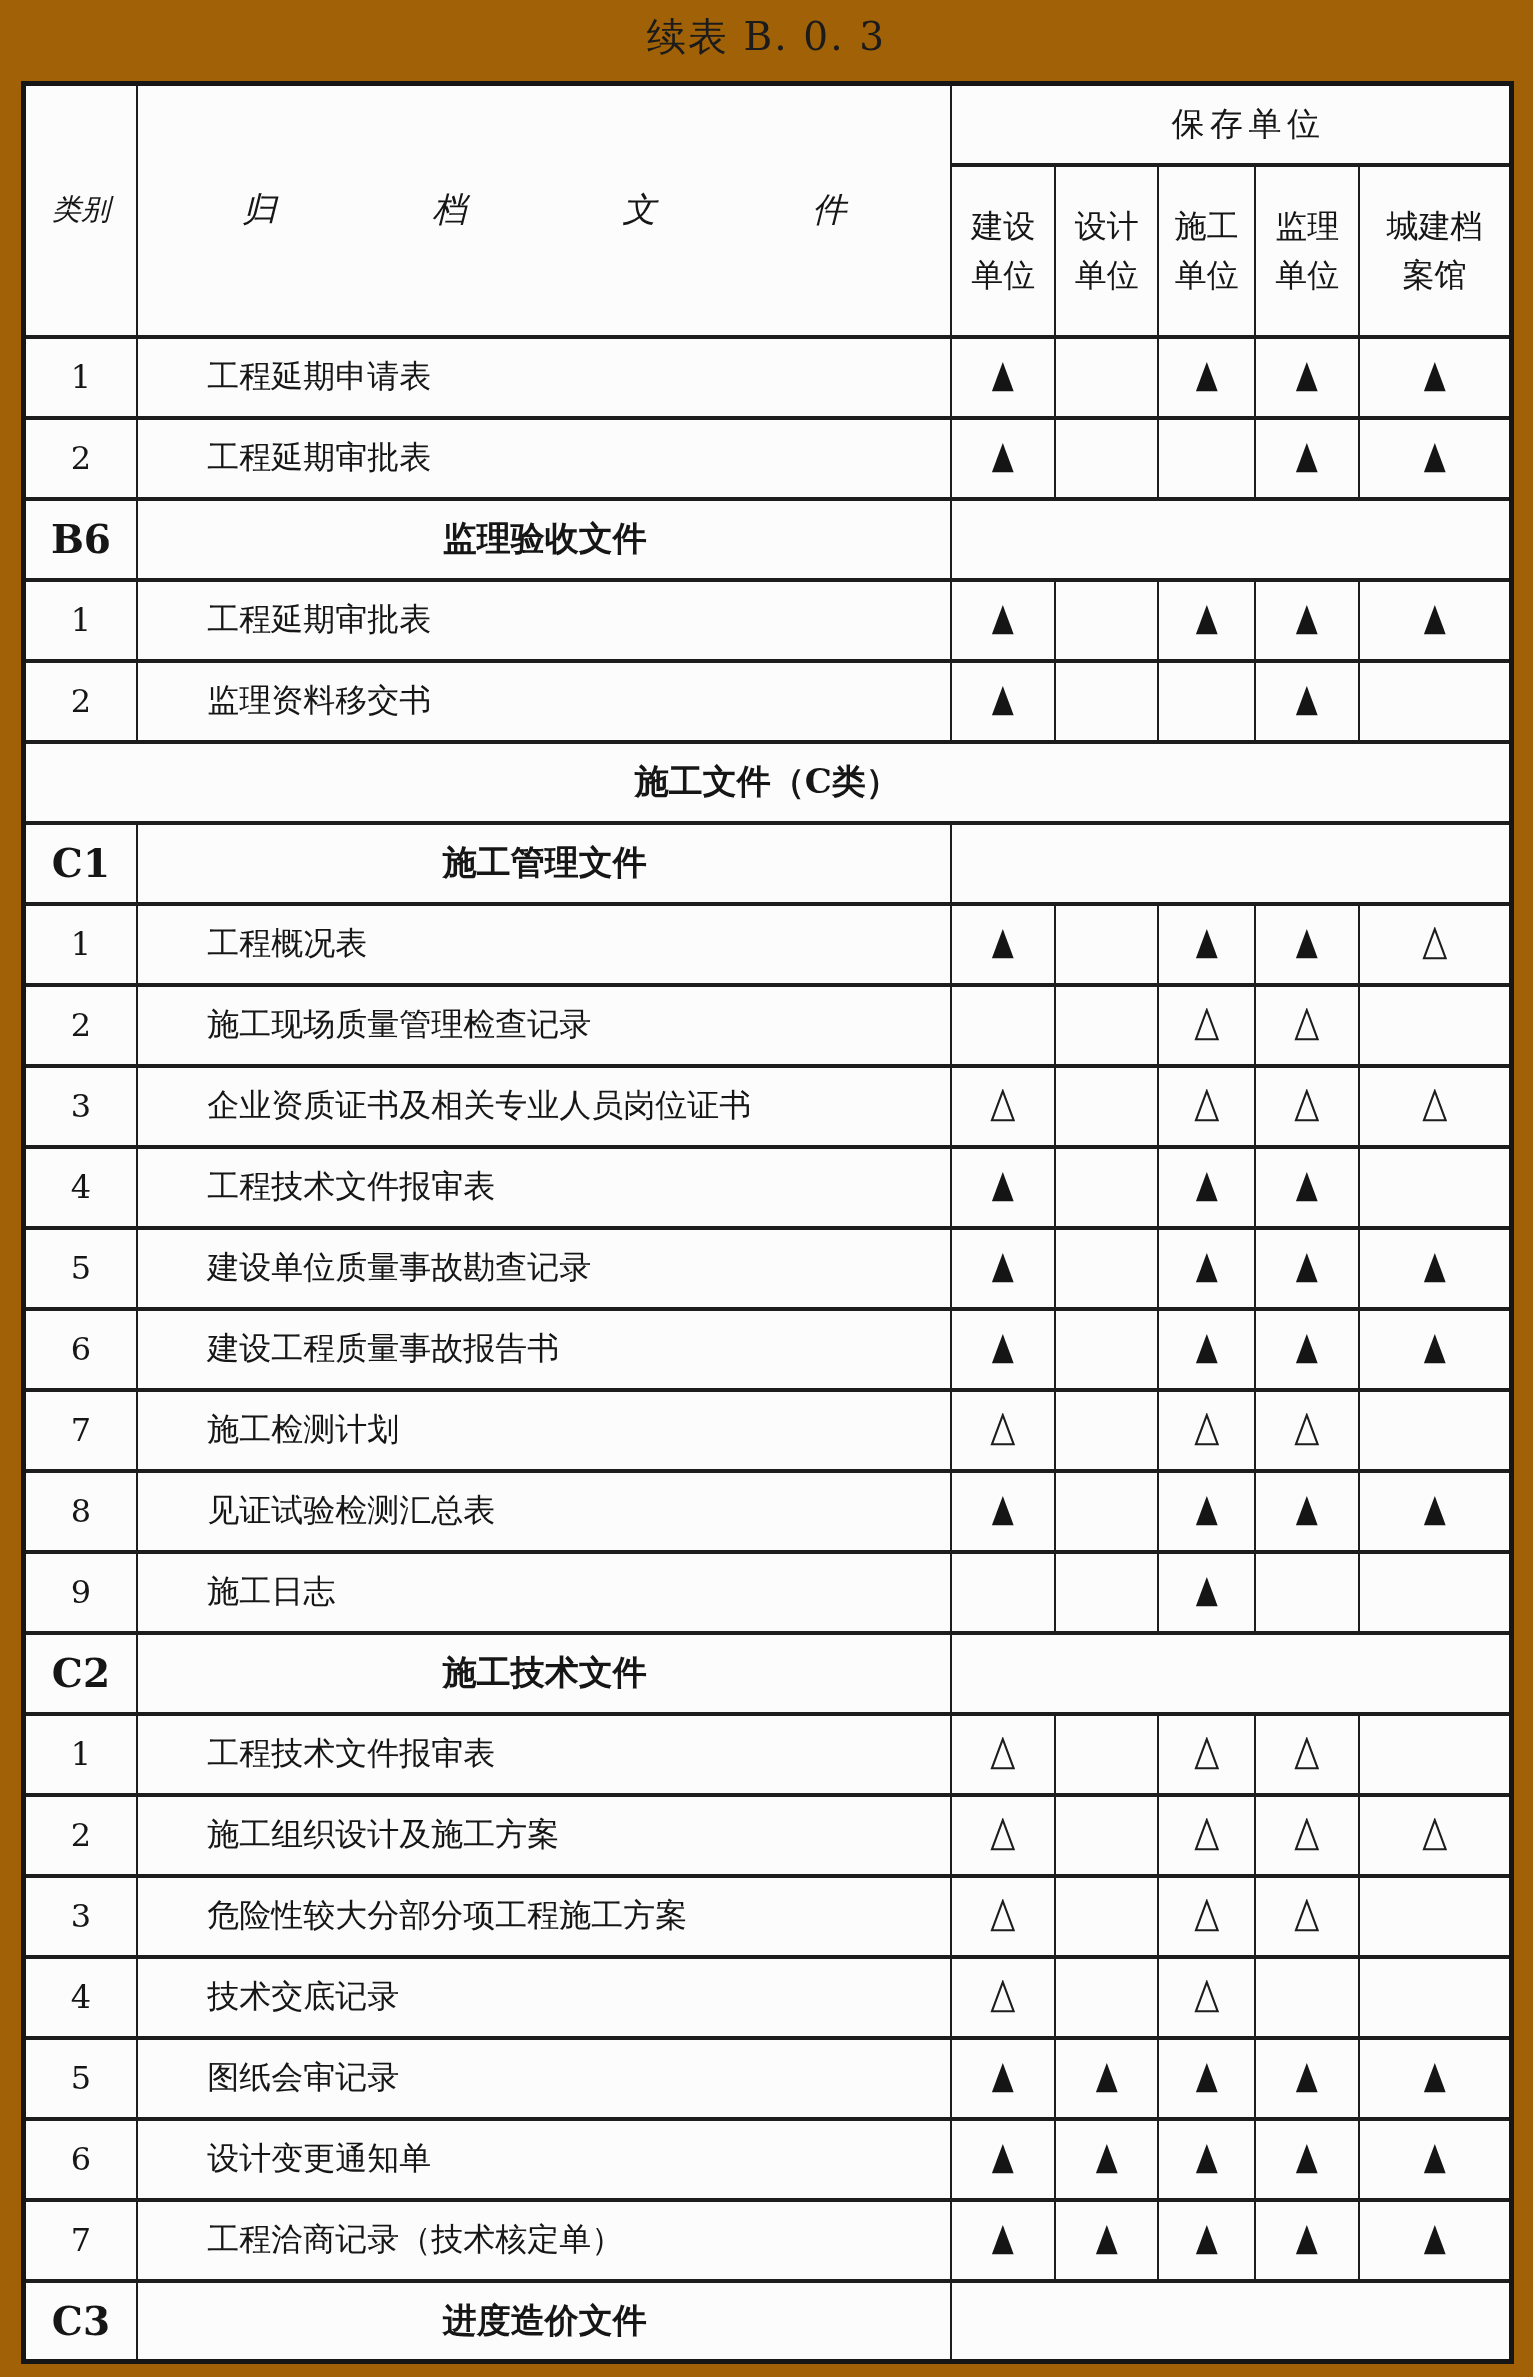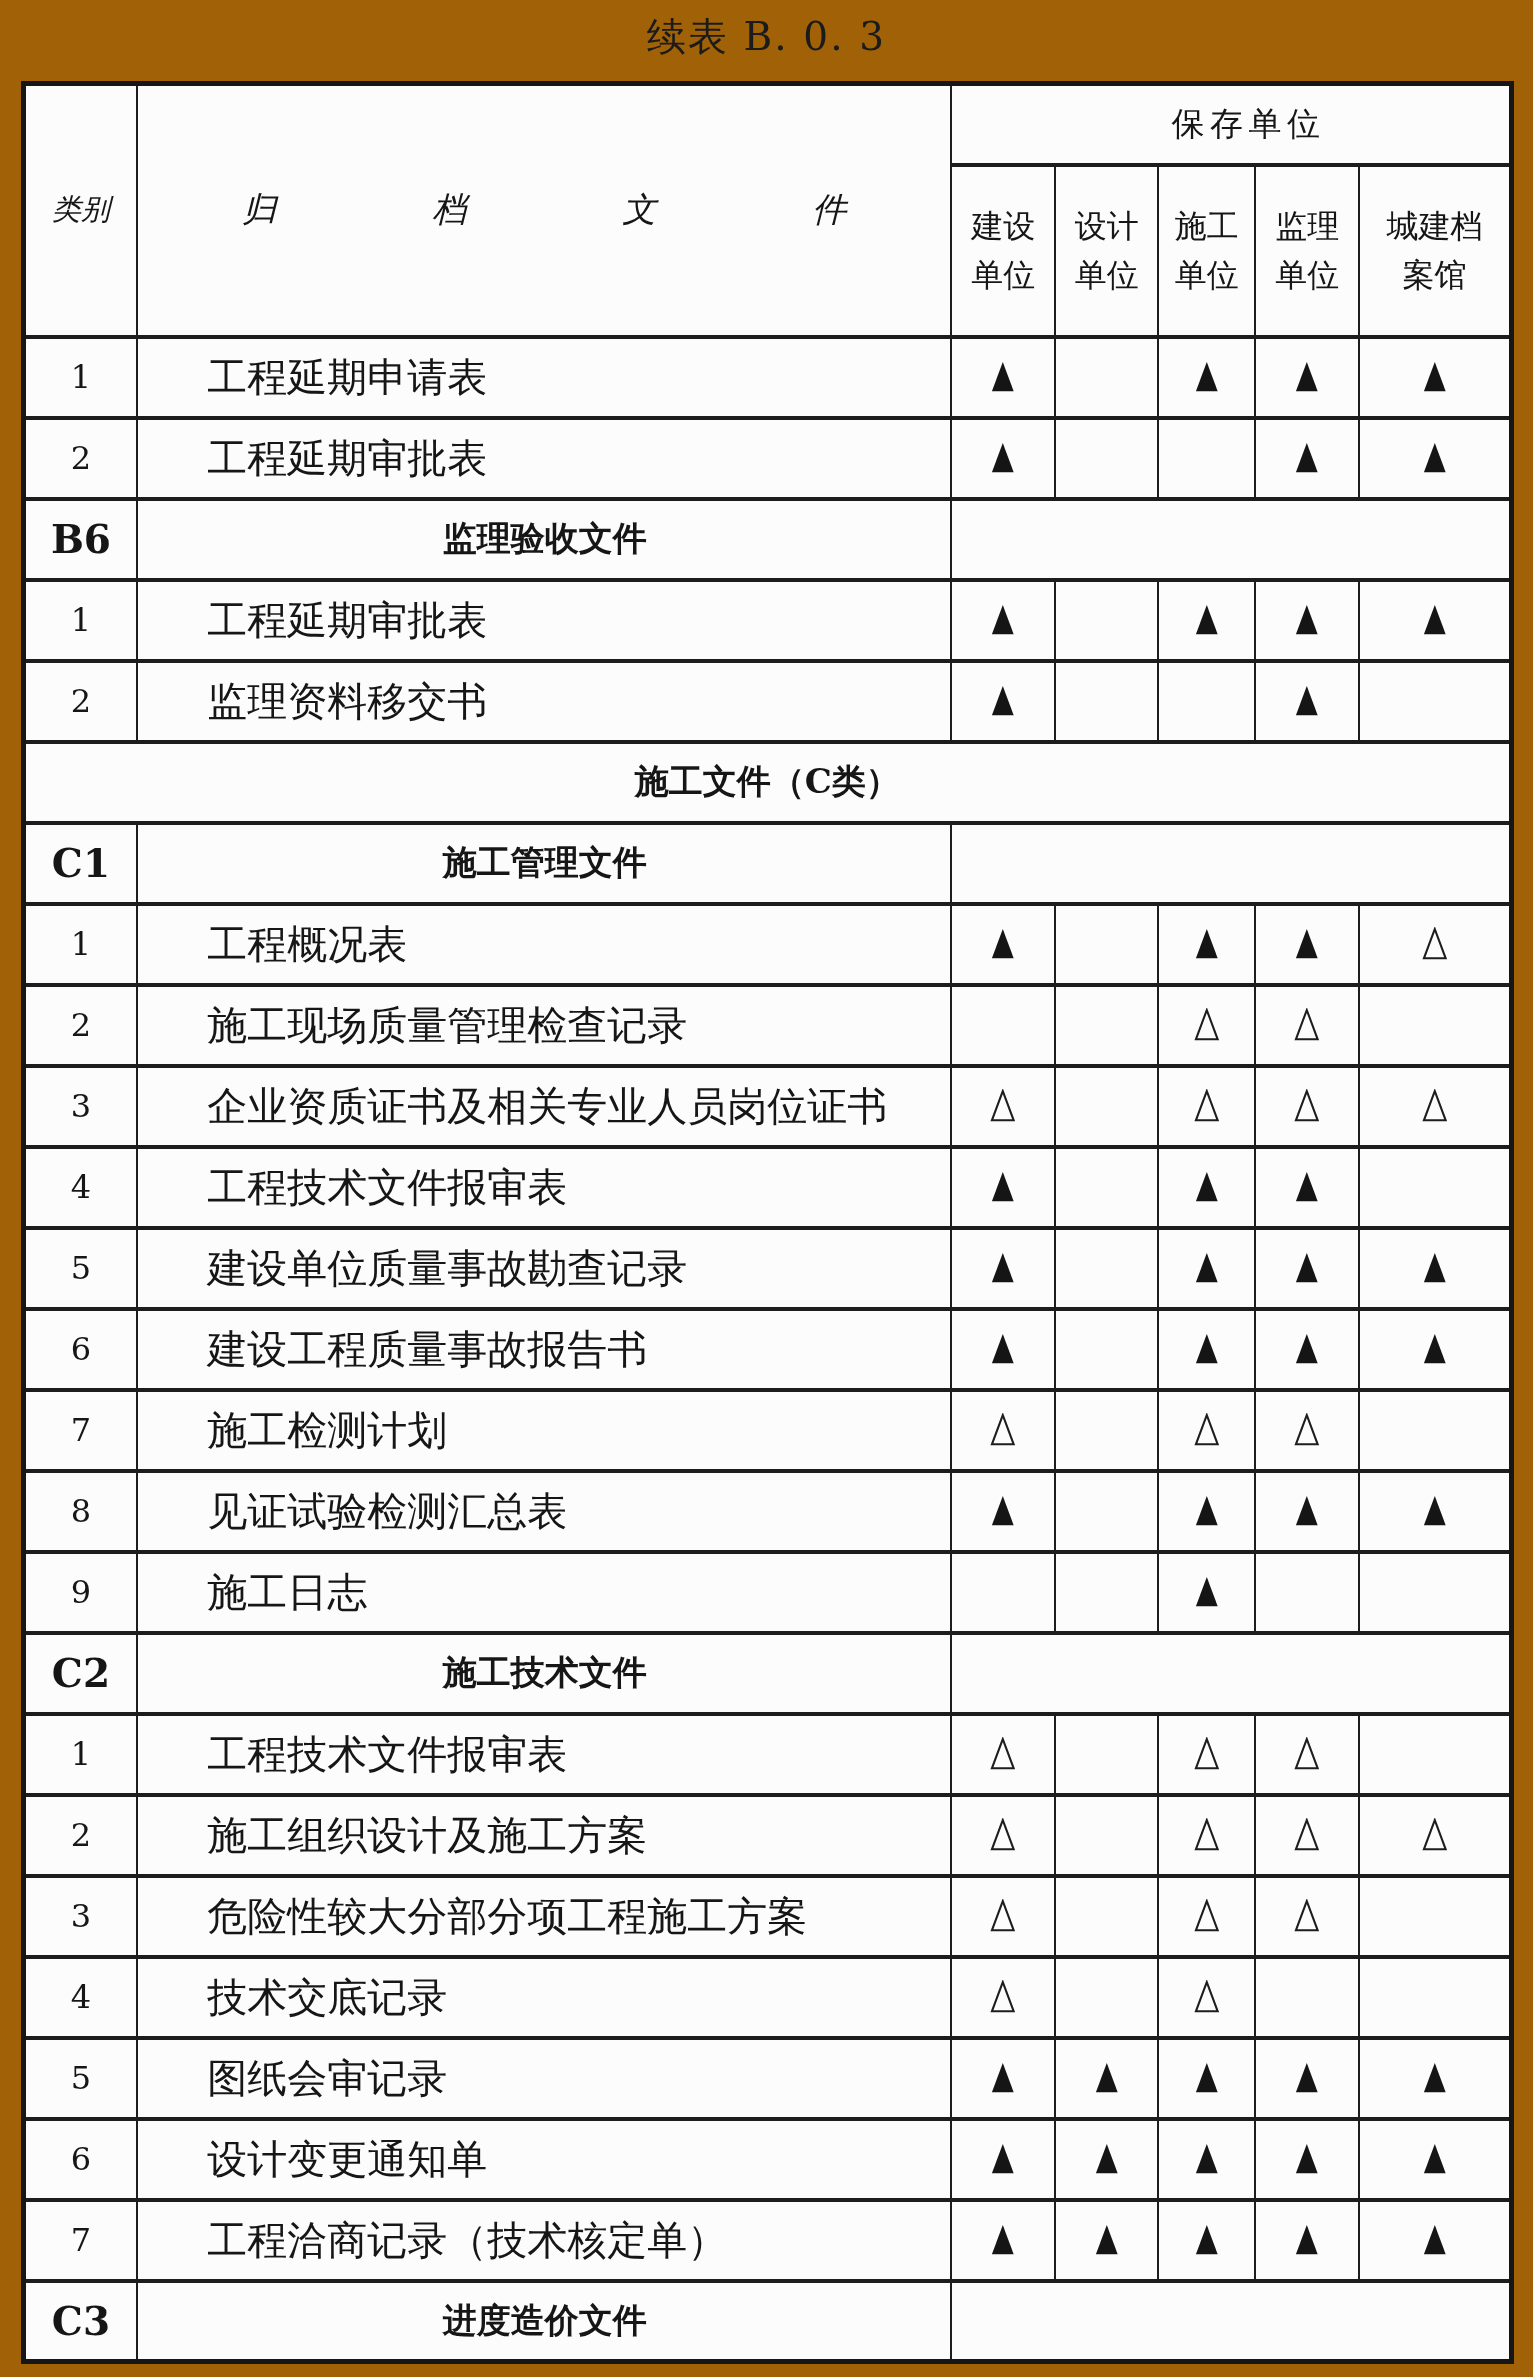--- a/index.html
+++ b/index.html
@@ -43,21 +43,21 @@
   }
   thead th { font-weight: normal; vertical-align: middle; }
   .th-cat   { font-size: 29px; text-align: center; font-style: italic; }
   .th-doc   { font-size: 34px; text-align: center; font-style: italic; }
   .th-doc .spaced { letter-spacing: 61px; padding-left: 61px; white-space: nowrap; }
   .th-storage { font-size: 33px; text-align: center; height: 81px; letter-spacing: 5.5px; padding-left: 36px; }
   .th-unit  { height: 172px; text-align: center; }
   .uline { display: block; text-align: center; font-size: 32px; line-height: 1; margin: 16.5px 0; white-space: nowrap; }
   tbody td { height: 81px; vertical-align: middle; }
   .td-num  { text-align: center; font-size: 32px; }
-  .td-name { font-size: 40px; padding-left: 69px; text-align: left; white-space: nowrap; }
+  .td-name { font-size: 32px; padding-left: 69px; text-align: left; white-space: nowrap; }
   .sec-code  { font-weight: bold; font-size: 39px; }
   .sec-title { text-align: center; padding-left: 1px; font-weight: bold; font-size: 34px; }
   .td-span   { text-align: center; font-weight: bold; font-size: 34px; height: 81px; }
   .td-mark   { text-align: center; }
   .td-mark svg { display: inline-block; vertical-align: middle; }
   .td-merged { }
 </style>
 </head>
 <body>
 

